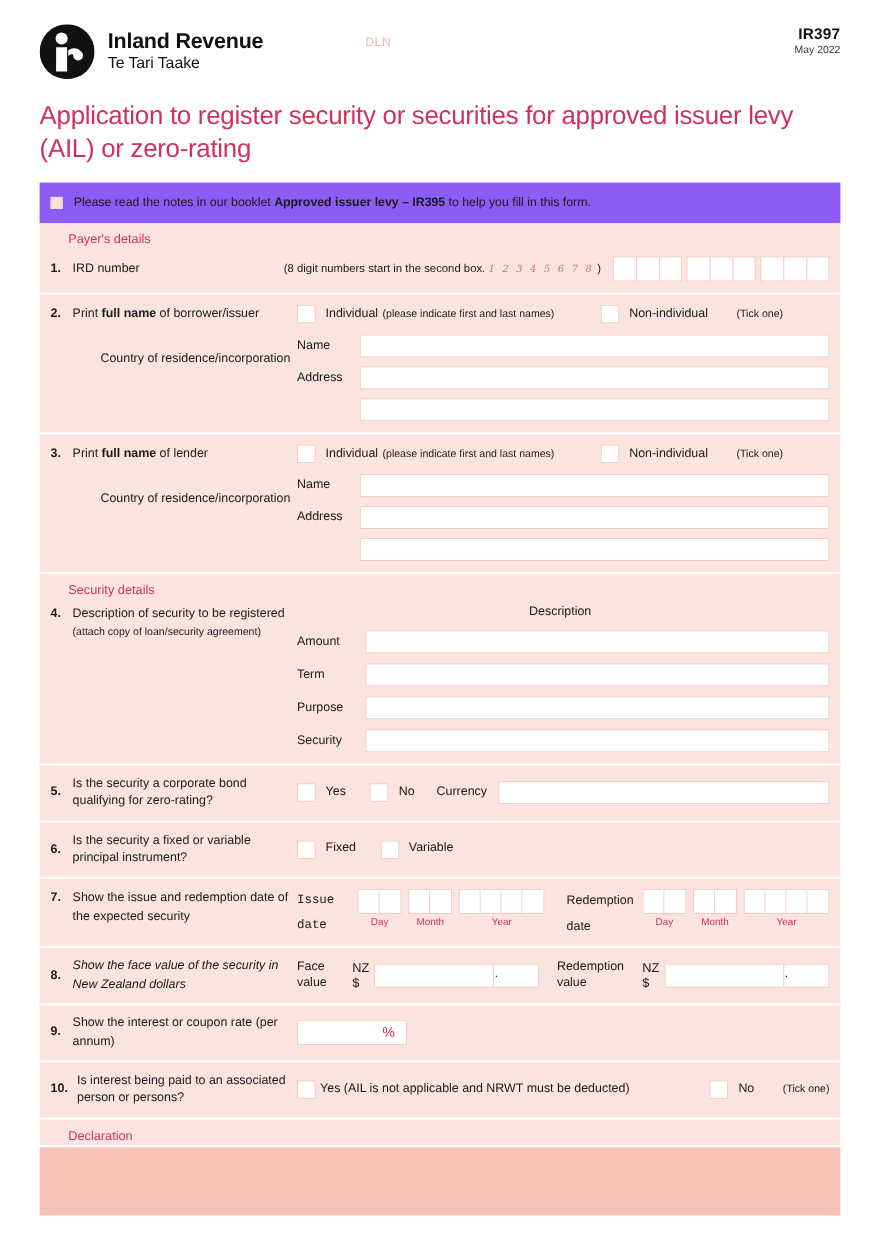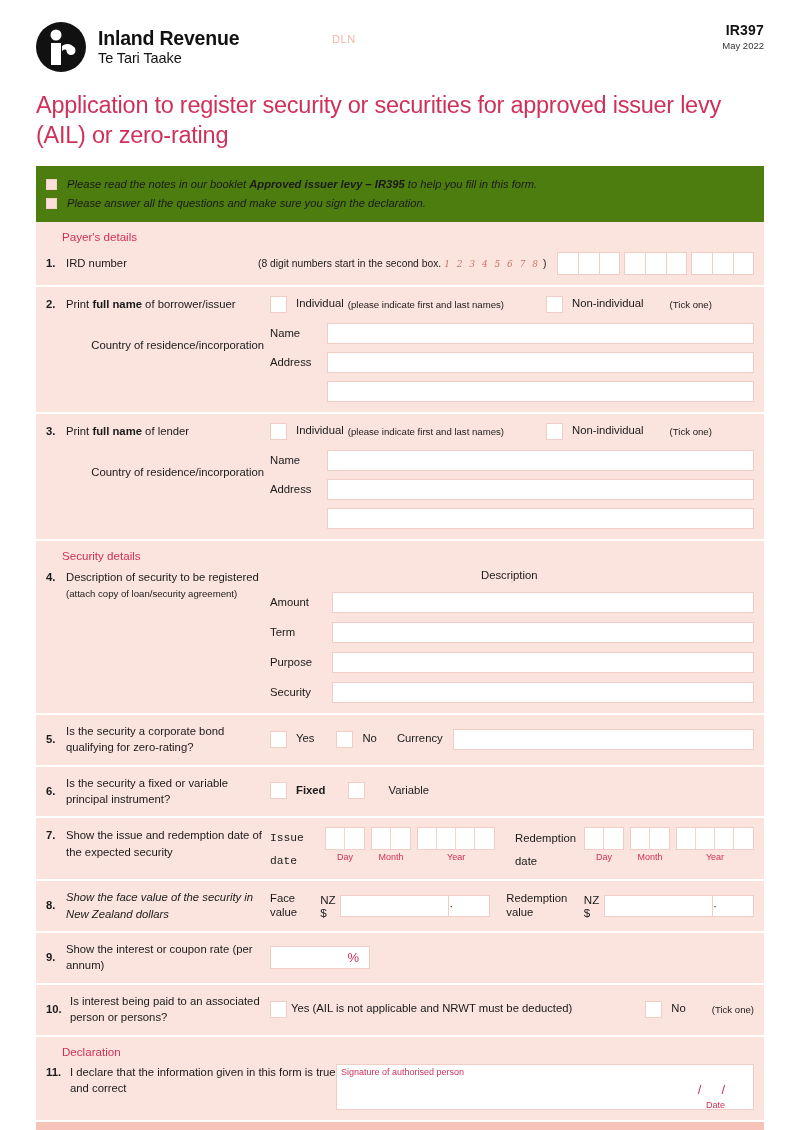--- a/index.html
+++ b/index.html
@@ -33,24 +33,23 @@
     color: #d0315a;
     font-size: 23.5px;
     line-height: 1.28;
     margin-top: 20px;
     letter-spacing: -0.25px;
     font-weight: normal;
   }
 
   
   .notes {
-    background: #4d7c0f;
+    background: #8b5cf6;
     margin-top: 16px;
     padding: 9px 12px 9px 10px;
-    font-style: italic;
   }
   .note-row { display: flex; align-items: flex-start; font-size: 11.2px; line-height: 1.5; padding: 1px 0; }
   .note-box {
     width: 11px; height: 11px; flex: none;
     background: #fbe0da; border: 1px solid #f3d2cb;
     margin: 3px 10px 0 0;
   }
   .note-row b { font-weight: bold; }
 
   
@@ -153,24 +152,20 @@
     </div>
   </div>
 
   <div class="form-title">Application to register security or securities for approved issuer levy (AIL) or zero-rating</div>
 
   <div class="notes">
     <div class="note-row">
       <div class="note-box"></div>
       <div><span>Please read the notes in our booklet </span><b>Approved issuer levy – IR395</b><span> to help you fill in this form.</span></div>
     </div>
-    <div class="note-row">
-      <div class="note-box"></div>
-      <div><span>Please answer all the questions and make sure you sign the declaration.</span></div>
-    </div>
   </div>
 
   <div class="sec">
     <div class="sec-head">Payer's details</div>
 
     <div class="row" style="align-items:center; padding-bottom:10px;">
       <div class="qnum">1.</div>
       <div class="qtext" style="width:192px;">IRD number</div>
       <div class="hint" style="flex:1;"><span>(8 digit numbers start in the second box.</span><span class="hint-digits">1 2 3 4 5 6 7 8</span><span>)</span></div>
       <div class="ird-group">
@@ -301,23 +296,23 @@
         <span class="lbl" style="margin-left:20px; line-height:1.2;">Currency</span>
         <div class="fld" style="flex:1; margin-left:10px;"></div>
       </div>
     </div>
 
     <div class="row" style="border-top:2px solid #fff; align-items:center; padding-top:8px; padding-bottom:9px;">
       <div class="qnum">6.</div>
       <div class="qtext" style="width:204px;">Is the security a fixed or variable principal instrument?</div>
       <div style="flex:1; display:flex; align-items:center;">
         <div class="tick"></div>
-        <span class="lbl" style="margin-left:9px; line-height:1.2;font-weight:bold;">Fixed</span>
+        <span class="lbl" style="margin-left:9px; line-height:1.2;">Fixed</span>
         <div class="tick" style="margin-left:22px;"></div>
-        <span class="lbl" style="margin-left:24px; line-height:1.2;text-align:right;">Variable</span>
+        <span class="lbl" style="margin-left:9px; line-height:1.2;text-align:right;">Variable</span>
       </div>
     </div>
 
     <div class="row" style="border-top:2px solid #fff; align-items:flex-start; padding-top:9px; padding-bottom:6px;">
       <div class="qnum">7.</div>
       <div class="qtext" style="width:204px;">Show the issue and redemption date of the expected security</div>
       <div style="flex:1; display:flex; align-items:flex-start;">
         <span class="lbl" style="line-height:23px;font-family:Liberation Mono, monospace;">Issue date</span>
         <div class="dategrp" style="margin-left:8px;">
           <div class="datecluster">
@@ -412,31 +407,20 @@
         <span class="lbl" style="margin-left:4px; line-height:1.2;">Yes (AIL is not applicable and NRWT must be deducted)</span>
         <div class="tick" style="margin-left:auto;"></div>
         <span class="lbl" style="margin-left:9px; line-height:1.2;">No</span>
         <span class="tick-one" style="margin-left:26px;">(Tick one)</span>
       </div>
     </div>
   </div>
 
   <div class="sec">
     <div class="sec-head">Declaration</div>
-    <div class="row" style="padding-top:4px; padding-bottom:10px; align-items:flex-start;">
-      <div class="qnum" style="width:24px;">11.</div>
-      <div class="qtext" style="width:266px;">I declare that the information given in this form is true and correct</div>
-      <div style="flex:1;">
-        <div class="sig-box">
-          <span class="sig-cap">Signature of authorised person</span>
-          <span class="sig-date">//</span>
-          <span class="sig-datecap">Date</span>
-        </div>
-      </div>
-    </div>
   </div>
 
   <div class="footer">
     
     
     
     
   </div>
 
 </div>

